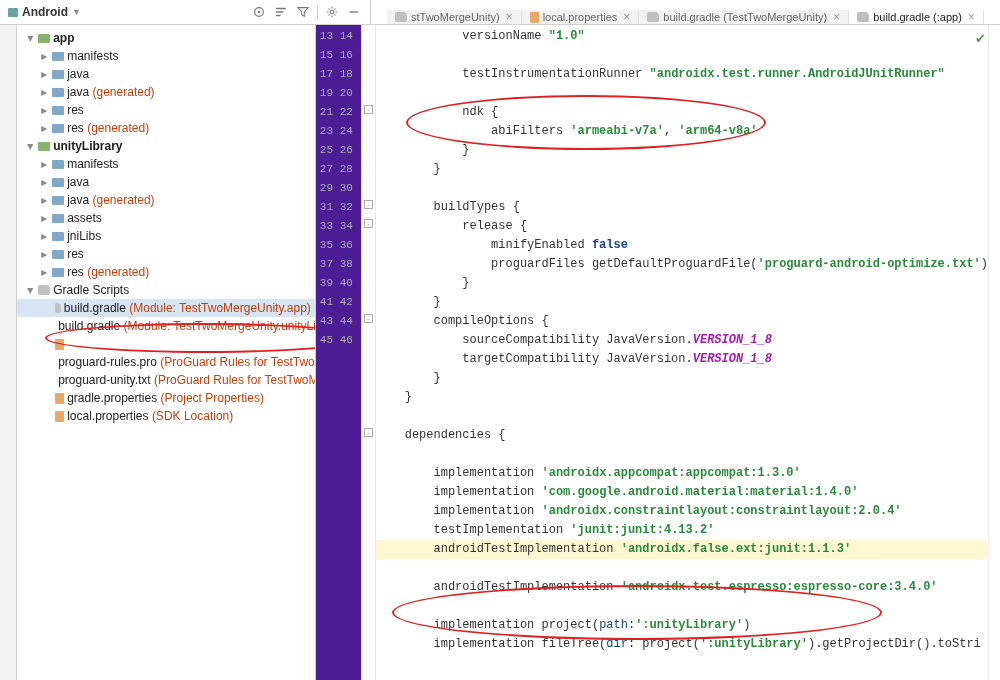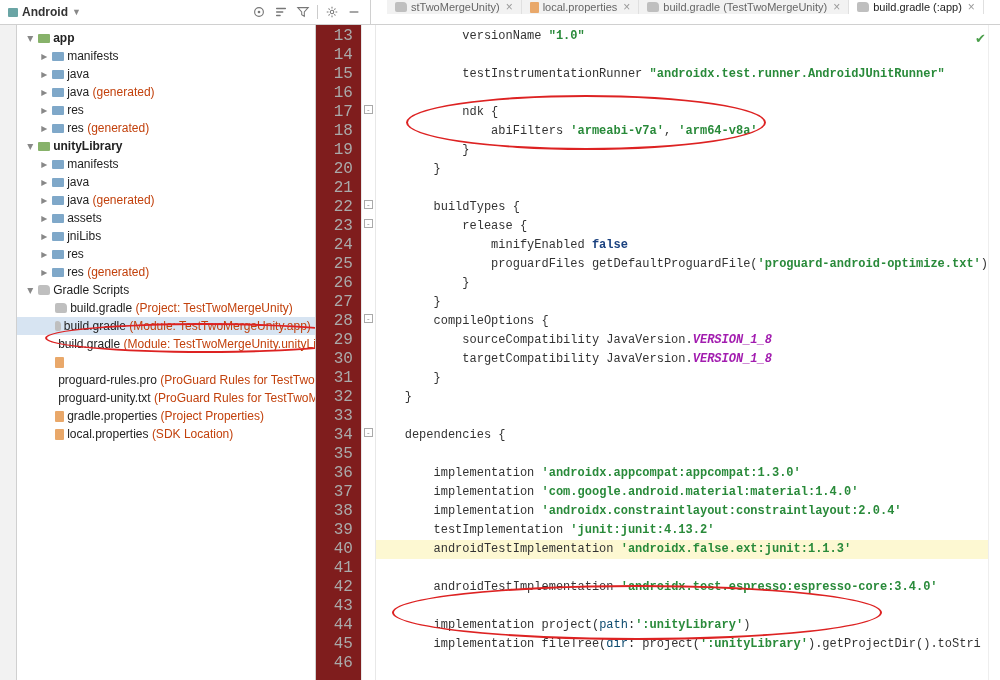--- a/index.html
+++ b/index.html
@@ -4,21 +4,21 @@
 <style>
   * { box-sizing: border-box; margin: 0; padding: 0; }
   body { font-family: "Segoe UI", Arial, sans-serif; font-size: 12px; color: #333; background: #fff; width: 1000px; height: 680px; overflow: hidden; position: relative; }
   
   .top-row { height: 25px; border-bottom: 1px solid #d0d0d0; display: flex; align-items: stretch; gap: 16px; }
   .left-top { width: 371px; display: flex; align-items: center; padding: 0 8px; gap: 6px; border-right: 1px solid #d0d0d0; }
   .left-top .android-label { font-weight: bold; color: #333; flex: 1; display: flex; align-items: center; gap: 4px; }
   .toolbar-icon { width: 16px; height: 16px; display: inline-flex; align-items: center; justify-content: center; color: #666; cursor: pointer; }
   .toolbar-icon svg { width: 14px; height: 14px; }
   
-  .tabs-row { flex: 1; display: flex; align-items: flex-start; overflow: hidden; }
+  .tabs-row { flex: 1; display: flex; align-items: flex-end; overflow: hidden; }
   .tab { padding: 0 8px; display: flex; align-items: center; gap: 4px; border-right: 1px solid #e0e0e0; background: #f2f2f2; color: #666; white-space: nowrap; cursor: pointer; font-size: 11px; }
   .tab.active { background: #fff; color: #222; }
   .tab .close-x { color: #999; font-size: 12px; margin-left: 2px; }
   .icon-sq.gray { background: #bbb; display:inline-block; width:10px; height:10px; border-radius:2px; }
   .icon-sq.teal { background: #6aa5a5; display:inline-block; width:10px; height:9px; border-radius:1px; }
   .icon-sq.folder { background: #87b26a; display:inline-block; width:12px; height:9px; border-radius:1px; position:relative; }
   .icon-sq.folder-blue { background: #7fa8c9; display:inline-block; width:12px; height:9px; border-radius:1px; }
   .icon-sq.file-orange { background: #e9a86a; display:inline-block; width:9px; height:11px; border-radius:1px; }
 
   .main { display: flex; height: 655px; }
@@ -30,21 +30,21 @@
   .indent0 { padding-left: 8px; }
   .indent1 { padding-left: 22px; }
   .indent2 { padding-left: 38px; }
   .chev { width: 10px; height: 10px; display: inline-flex; align-items: center; justify-content: center; color: #888; }
   .tree-label { color: #222; }
   .tree-label .muted { color: #c2410c; }
   .tree-label.bold { font-weight: bold; }
   .elephant-icon { display:inline-block; width:12px; height:10px; background:#bfbfbf; border-radius:2px 4px 2px 2px; }
 
   .editor-wrap { flex: 1; display: flex; position: relative; background: #fff; }
-  .gutter { width: 46px; background: #7f1d1d; border-right: 1px solid #e8e8e8; text-align: right; padding-right: 8px; color: #aaa; font-family: "Consolas","Courier New",monospace; font-size: 16px; line-height: 19px; padding-top: 2px; }
+  .gutter { width: 46px; background: #4c1d95; border-right: 1px solid #e8e8e8; text-align: right; padding-right: 8px; color: #aaa; font-family: "Consolas","Courier New",monospace; font-size: 11px; line-height: 19px; padding-top: 2px; }
   .fold-strip { width: 14px; border-right: 1px solid #e8e8e8; background: #fff; position: relative; }
   .fold-mark { position: absolute; left: 2px; width: 9px; height: 9px; border: 1px solid #aaa; font-size: 8px; line-height: 7px; text-align: center; color: #888; }
   .code { flex: 1; font-family: "Consolas","Courier New",monospace; font-size: 12px; line-height: 19px; padding-top: 2px; white-space: pre; color: #333; position: relative; overflow: hidden; }
   .code .str { color: #298a3a; font-weight: bold; }
   .code .lit { color: #1a417f; font-weight: bold; }
   .code .field { color: #a21caf; font-style: italic; font-weight: bold; }
   .code .ident { color: #0c4a6e; }
   .code .warn-line { background: #fdf8d2; display:block; }
   .right-strip { width: 12px; background: #fff; border-left: 1px solid #eee; position: relative; }
   .check-mark { position: absolute; top: 6px; right: 14px; color: #4a9e4a; font-size: 13px; }
@@ -187,24 +187,20 @@
       <div class="tree-row indent1">
           <span class="chev">▸</span>
           <span class="icon-sq folder-blue"></span>
           <span class="tree-label"><span>res</span> <span class="muted">(generated)</span></span>
         </div>
 
       <div class="tree-row indent0">
           <span class="chev">▾</span>
           <span class="elephant-icon"></span>
           <span class="tree-label">Gradle Scripts</span>
-        </div>
-      <div class="tree-row indent2">
-          <span class="elephant-icon"></span>
-          <span class="tree-label"><span>build.gradle</span> <span class="muted">(Project: TestTwoMergeUnity)</span></span>
         </div>
       <div class="tree-row indent2 selected">
           <span class="elephant-icon"></span>
           <span class="tree-label"><span>build.gradle</span> <span class="muted">(Module: TestTwoMergeUnity.app)</span></span>
         </div>
       <div class="tree-row indent2">
           <span class="elephant-icon"></span>
           <span class="tree-label"><span>build.gradle</span> <span class="muted">(Module: TestTwoMergeUnity.unityLibrary)</span></span>
         </div>
       <div class="tree-row indent2">

